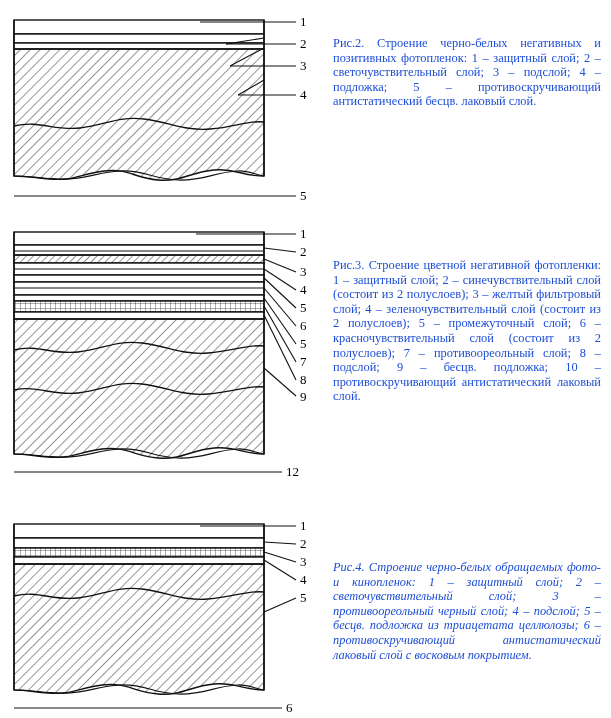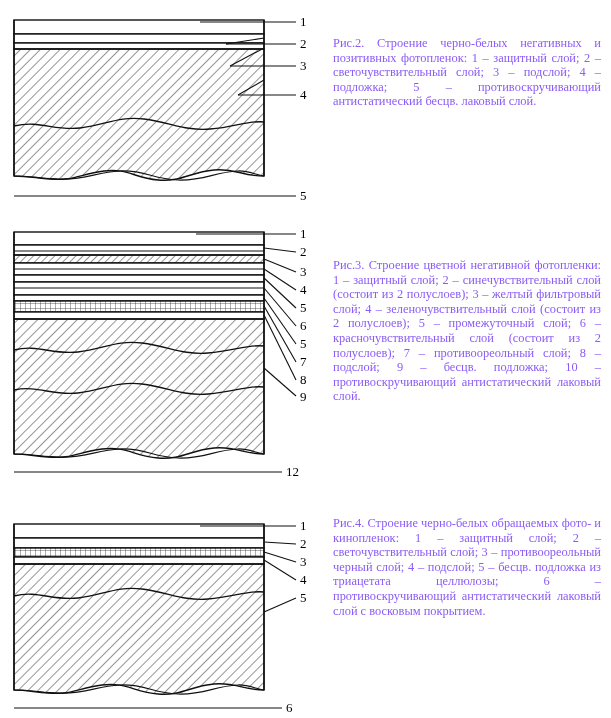--- a/index.html
+++ b/index.html
@@ -17,21 +17,21 @@
 
   
   .canvas{position:absolute;left:0;top:0;}
 
   
   .caption{
     position:absolute;
     font-size:12.4px;
     line-height:14.6px;
     text-align:justify;
-    color:#8b5cf6;
+    color:#1d4ed8;
   }
 
   
   .lbl{
     position:absolute;
     font-size:13px;
     font-family:"Liberation Serif", serif;
     color:#000;
     line-height:13px;
   }
@@ -211,15 +211,15 @@
     </svg>
 
     <span class="lbl" style="left:300px;top:19px;">1</span>
     <span class="lbl" style="left:300px;top:37px;">2</span>
     <span class="lbl" style="left:300px;top:55px;">3</span>
     <span class="lbl" style="left:300px;top:73px;">4</span>
     <span class="lbl" style="left:300px;top:91px;">5</span>
     <span class="lbl" style="left:286px;top:201px;">6</span>
   </div>
 
-  <div class="caption" style="left:333px;top:516px;width:268px;">Рис.4. Строение черно-белых обращаемых фото- и кинопленок: 1 – защитный слой; 2 – светочувствительный слой; 3 – противоореольный черный слой; 4 – подслой; 5 – бесцв. подложка из триацетата целлюлозы; 6 – противоскручивающий антистатический лаковый слой с восковым покрытием.</div>
+  <div class="caption" style="left:333px;top:560px;width:268px;font-style:italic;">Рис.4. Строение черно-белых обращаемых фото- и кинопленок: 1 – защитный слой; 2 – светочувствительный слой; 3 – противоореольный черный слой; 4 – подслой; 5 – бесцв. подложка из триацетата целлюлозы; 6 – противоскручивающий антистатический лаковый слой с восковым покрытием.</div>
 
 </div>
 
 </body></html>

